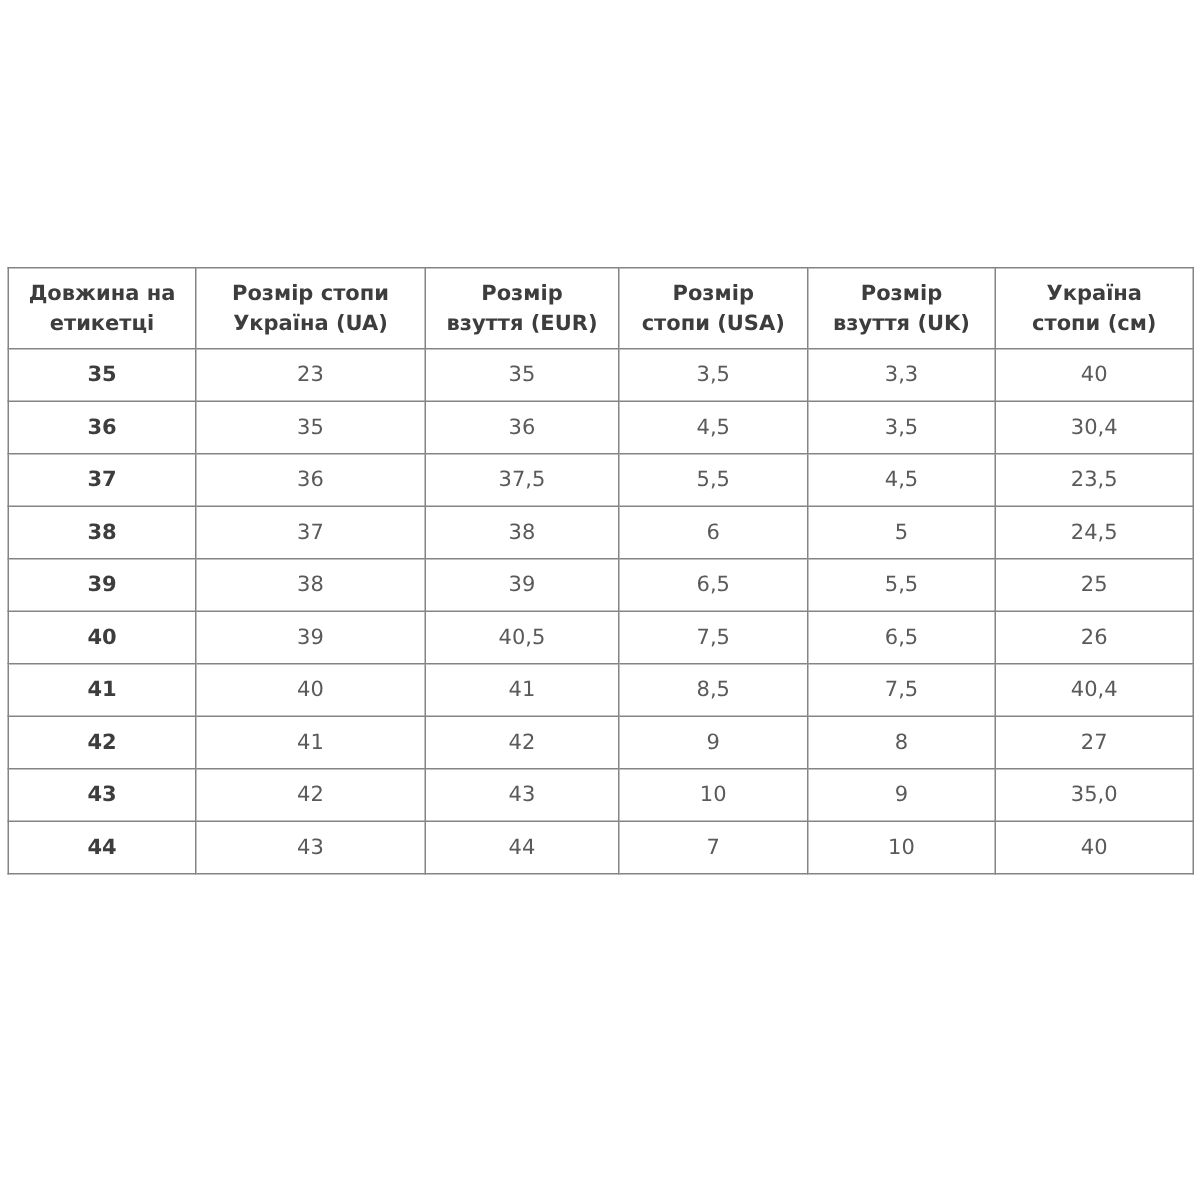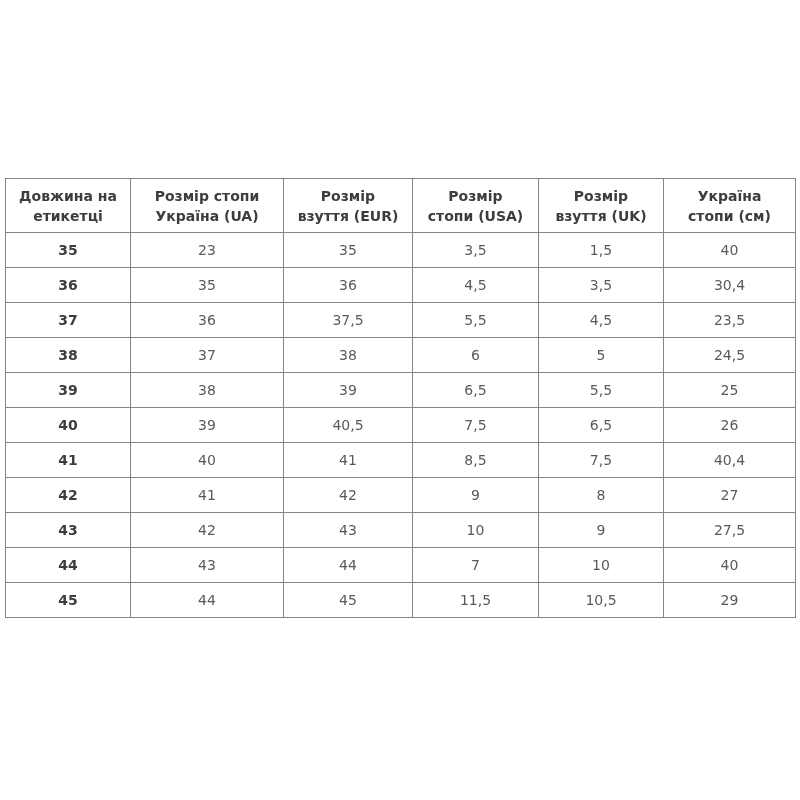--- a/index.html
+++ b/index.html
@@ -85,21 +85,21 @@
         <span class="hl">стопи (см)</span>
       </th>
     </tr>
   </thead>
   <tbody>
     <tr>
       <td class="lbl">35</td>
       <td>23</td>
       <td>35</td>
       <td>3,5</td>
-      <td>1,5</td>
+      <td>3,3</td>
       <td>40</td>
     </tr>
     <tr>
       <td class="lbl">36</td>
       <td>35</td>
       <td>36</td>
       <td>4,5</td>
       <td>3,5</td>
       <td>30,4</td>
     </tr>
@@ -150,32 +150,24 @@
       <td>9</td>
       <td>8</td>
       <td>27</td>
     </tr>
     <tr>
       <td class="lbl">43</td>
       <td>42</td>
       <td>43</td>
       <td>10</td>
       <td>9</td>
-      <td>27,5</td>
+      <td>35,0</td>
     </tr>
     <tr>
       <td class="lbl">44</td>
       <td>43</td>
       <td>44</td>
       <td>7</td>
       <td>10</td>
       <td>40</td>
     </tr>
-    <tr>
-      <td class="lbl">45</td>
-      <td>44</td>
-      <td>45</td>
-      <td>11,5</td>
-      <td>10,5</td>
-      <td>29</td>
-    </tr>
   </tbody>
 </table>
 
 </body></html>

